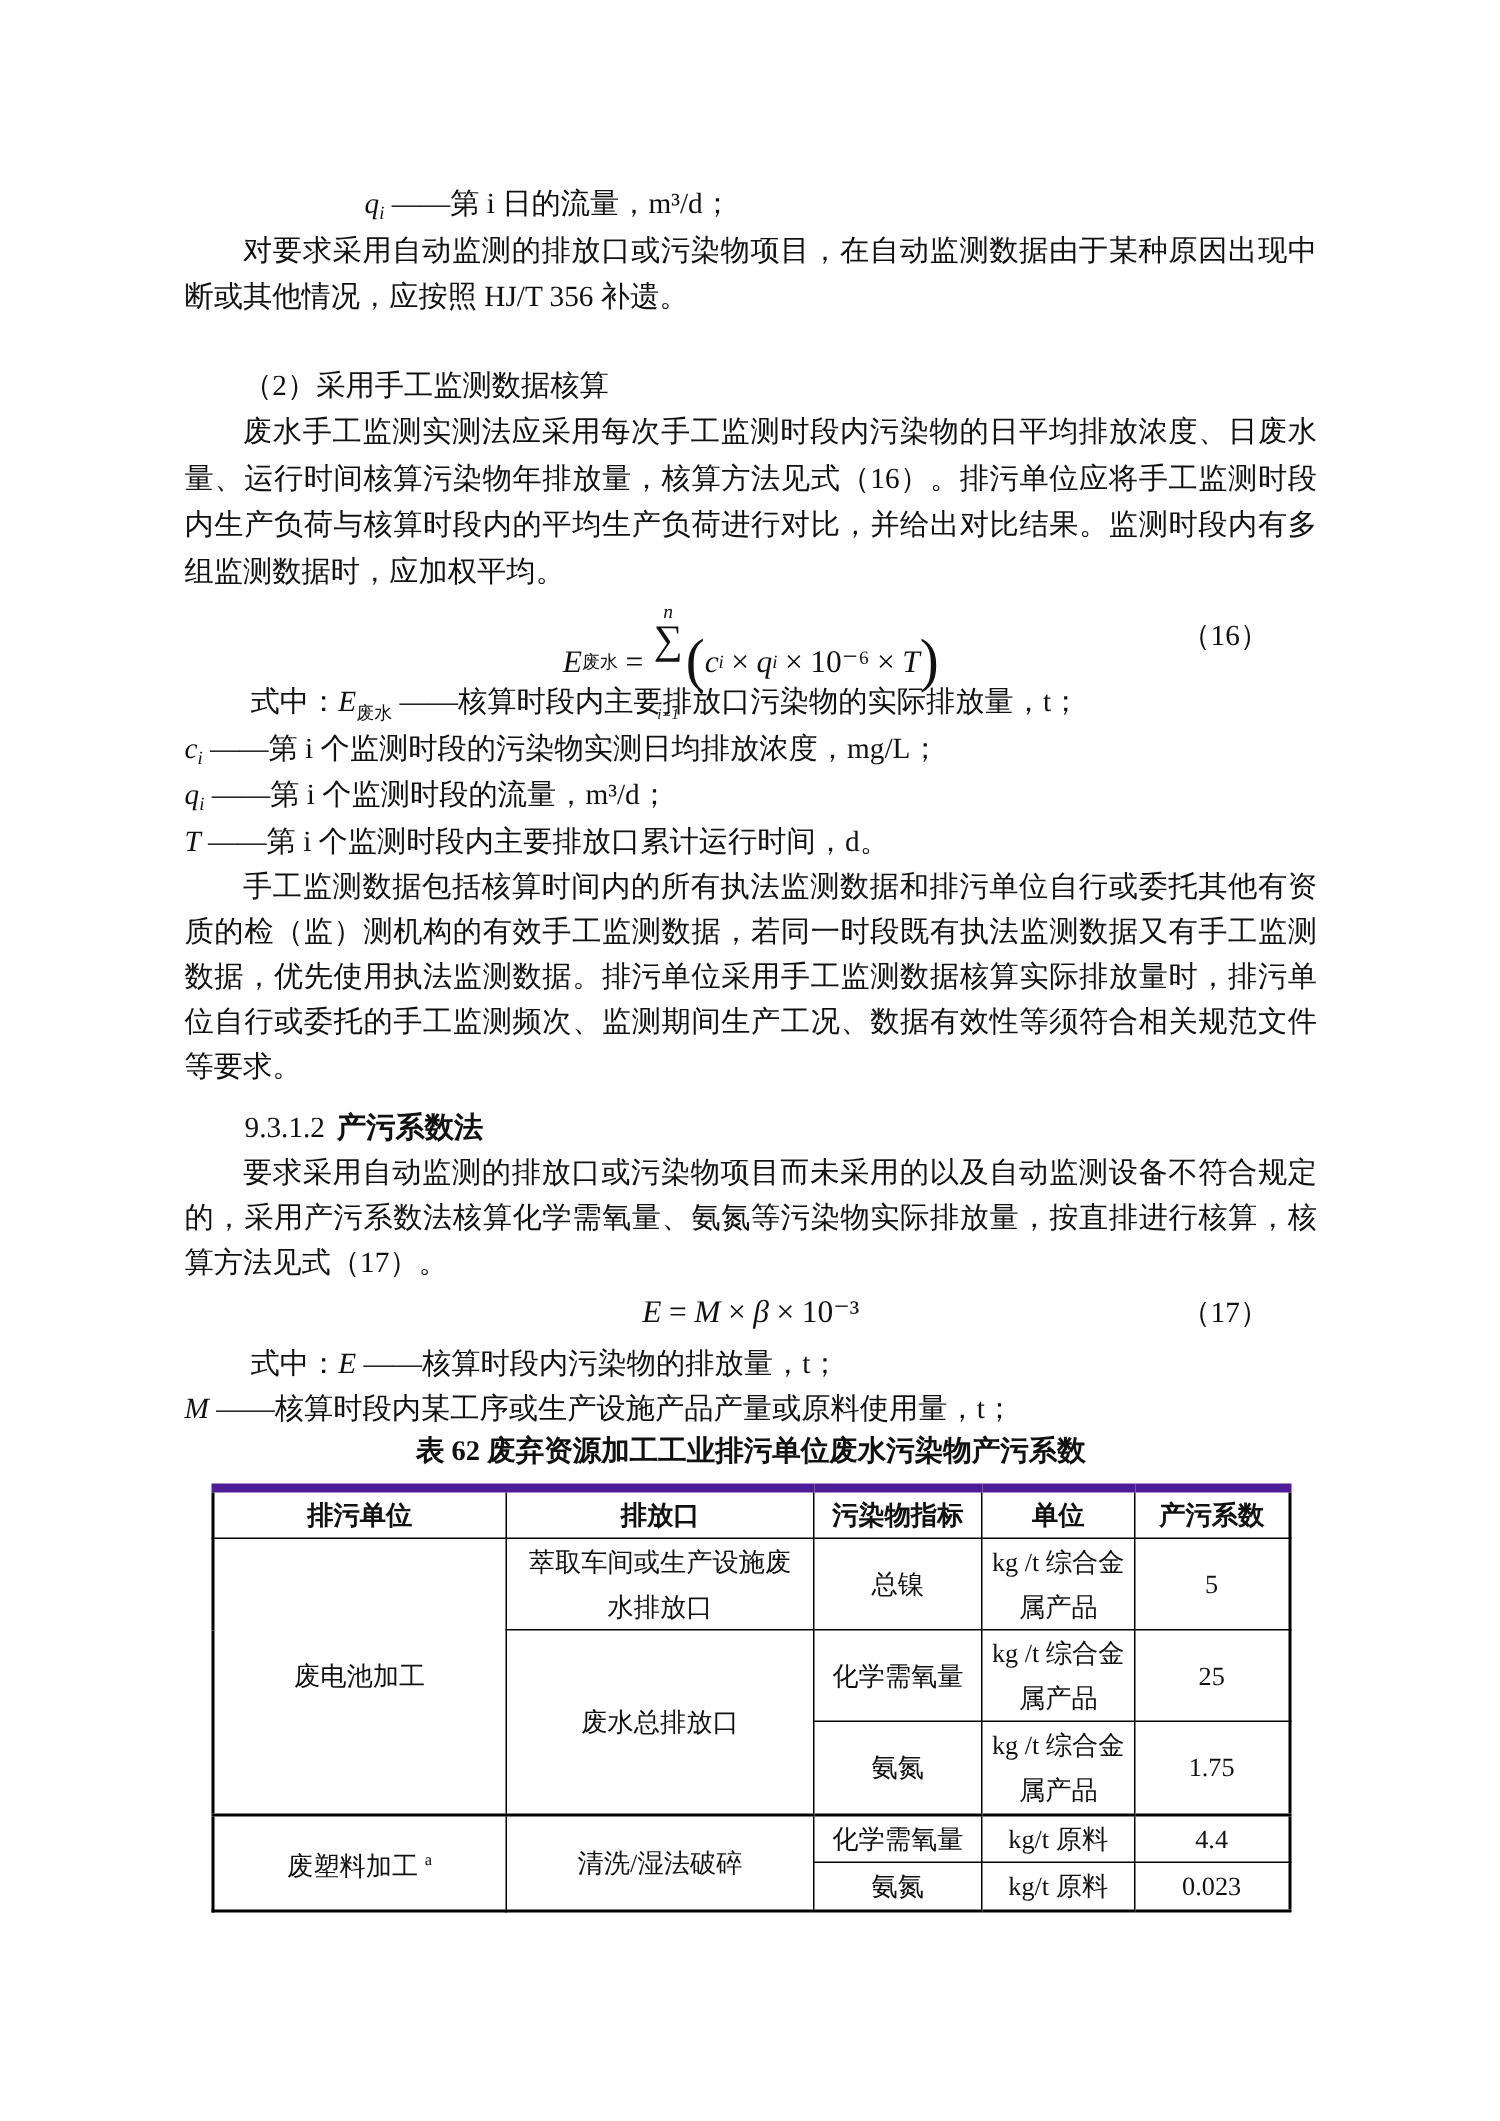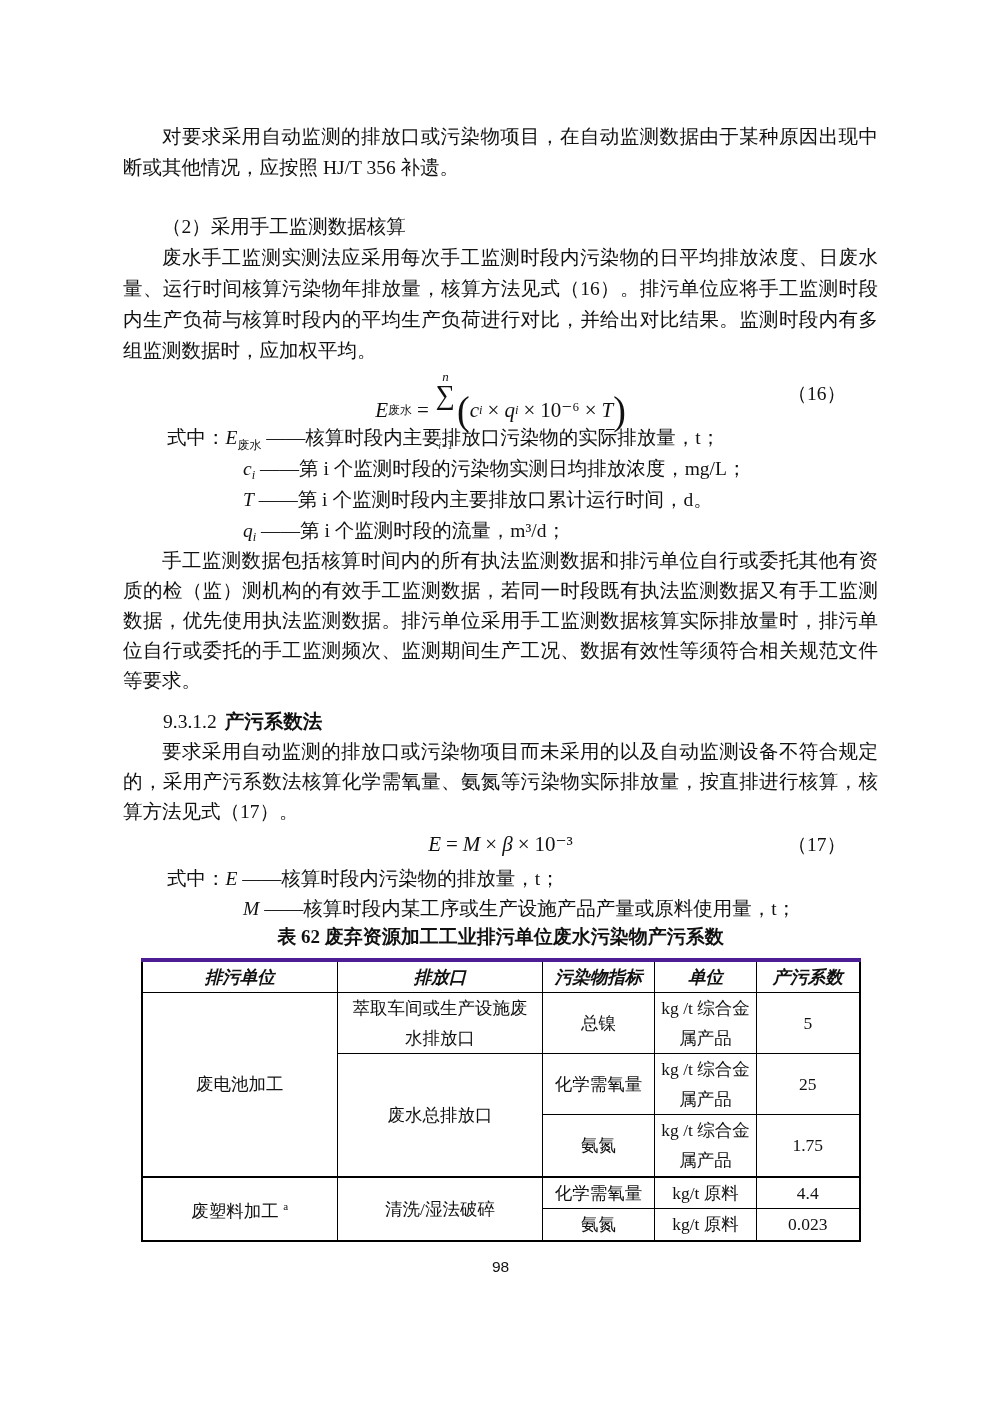--- a/index.html
+++ b/index.html
@@ -16,21 +16,21 @@
     left: 123px; top: 0;
     width: 755px;
     padding-top: 121px;
     font-size: 19.5px;
     line-height: 31px;
     text-align: justify;
   }
   
   .def-line { margin-left: 120px; line-height: 31px; }
   .where-head { margin-left: 44px; line-height: 31px; }
-  .where-item { margin-left: 120px; line-height: 31px; }
+  .where-item { line-height: 31px; }
   .lh30 .where-item, .lh30 { line-height: 30px; }
 
   .para { text-indent: 39px; line-height: 31px; }
   .para.lh30 { line-height: 30px; }
 
   .sub-heading { text-indent: 39px; line-height: 31px; margin-top: 28px; }
 
   .section-heading { margin-top: 10px; margin-left: 40px; line-height: 31px; font-size: 19.5px; }
   .section-heading .sec-title { font-weight: bold; margin-left: 8px; }
 
@@ -74,21 +74,21 @@
     text-align: center;
   }
   table.coef td, table.coef th {
     border: 1px solid #000;
     padding: 0 6px;
     vertical-align: middle;
     font-weight: normal;
   }
   table.coef tr.head th { font-weight: bold; height: 28px; }
   table.coef { border: 2px solid #000; }
-  table.coef tr.head th { border-top: 4px solid #4c1d95; font-style: italic; }
+  table.coef tr.head th { border-top: 6px solid #4c1d95; }
   table.coef tr.group2-first td { border-top: 2px solid #000; }
   table.coef tr.last td { border-bottom: 2px solid #000; }
   .row-tall { height: 61px; }
   .row-tall3 { height: 62px; }
   .row-short { height: 32px; }
   td sup { font-size: 11px; vertical-align: super; }
 
   .page-footer {
     margin-top: 16px;
     text-align: center;
@@ -96,20 +96,21 @@
     line-height: 18px;
     font-family: "Liberation Sans", "DejaVu Sans", sans-serif;
   }
 </style>
 </head>
 <body>
 
 <div class="page">
   <div class="content">
 
+    <div class="def-line"><span class="mvar">q</span><sub class="msub">i</sub> <span>——第 i 日的流量，m³/d；</span></div>
 
     <div class="para">对要求采用自动监测的排放口或污染物项目，在自动监测数据由于某种原因出现中断或其他情况，应按照 HJ/T 356 补遗。</div>
 
     <div class="sub-heading">（2）采用手工监测数据核算</div>
 
     <div class="para">废水手工监测实测法应采用每次手工监测时段内污染物的日平均排放浓度、日废水量、运行时间核算污染物年排放量，核算方法见式（16）。排污单位应将手工监测时段内生产负荷与核算时段内的平均生产负荷进行对比，并给出对比结果。监测时段内有多组监测数据时，应加权平均。</div>
 
     <div class="formula-row f16">
       <span class="formula">
         <span class="mvar">E</span>
@@ -131,22 +132,22 @@
         <span class="mop">×</span>
         <span class="mvar">T</span>
         <span class="bigparen">)</span>
       </span>
       <span class="formula-label">（16）</span>
     </div>
 
     <div>
       <div class="where-head"><span>式中：</span><span class="mvar">E</span><span class="msub-cjk">废水</span> <span>——核算时段内主要排放口污染物的实际排放量，t；</span></div>
       <div class="where-item"><span class="mvar">c</span><sub class="msub">i</sub> <span>——第 i 个监测时段的污染物实测日均排放浓度，mg/L；</span></div>
+      <div class="where-item"><span class="mvar">q</span><sub class="msub">i</sub> <span>——第 i 个监测时段的流量，m³/d；</span></div>
       <div class="where-item"><span class="mvar">T</span> <span>——第 i 个监测时段内主要排放口累计运行时间，d。</span></div>
-      <div class="where-item"><span class="mvar">q</span><sub class="msub">i</sub> <span>——第 i 个监测时段的流量，m³/d；</span></div>
     </div>
 
     <div class="para lh30">手工监测数据包括核算时间内的所有执法监测数据和排污单位自行或委托其他有资质的检（监）测机构的有效手工监测数据，若同一时段既有执法监测数据又有手工监测数据，优先使用执法监测数据。排污单位采用手工监测数据核算实际排放量时，排污单位自行或委托的手工监测频次、监测期间生产工况、数据有效性等须符合相关规范文件等要求。</div>
 
     <div class="section-heading">
       <span class="sec-num">9.3.1.2</span><span class="sec-title">产污系数法</span>
     </div>
 
     <div class="para lh30">要求采用自动监测的排放口或污染物项目而未采用的以及自动监测设备不符合规定的，采用产污系数法核算化学需氧量、氨氮等污染物实际排放量，按直排进行核算，核算方法见式（17）。</div>
 
@@ -212,16 +213,15 @@
           <td>4.4</td>
         </tr>
         <tr class="row-short last">
           <td>氨氮</td>
           <td>kg/t 原料</td>
           <td>0.023</td>
         </tr>
       </tbody>
     </table>
 
-    <div class="page-footer">98</div>
 
   </div>
 </div>
 
 </body></html>

